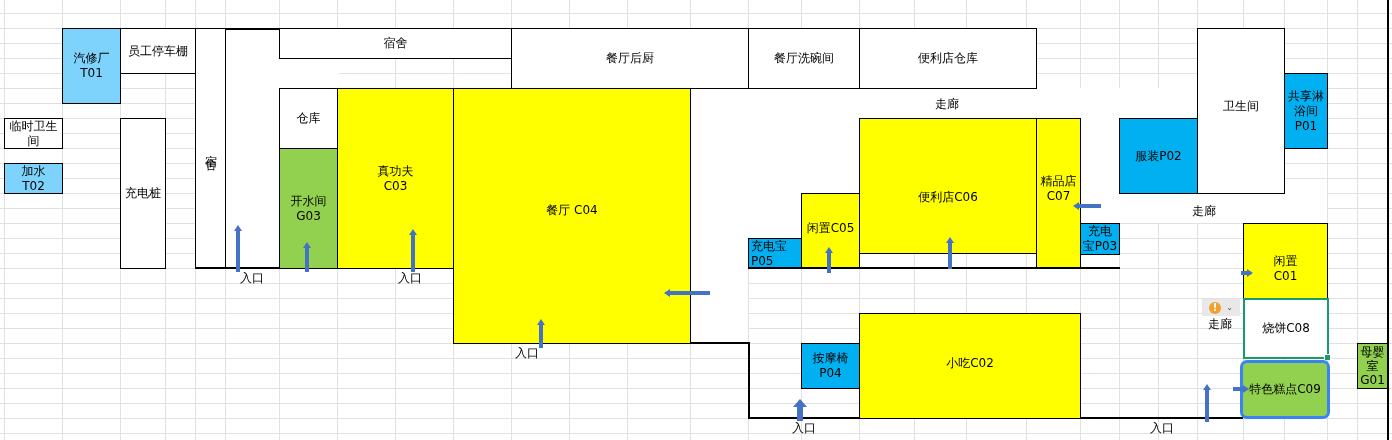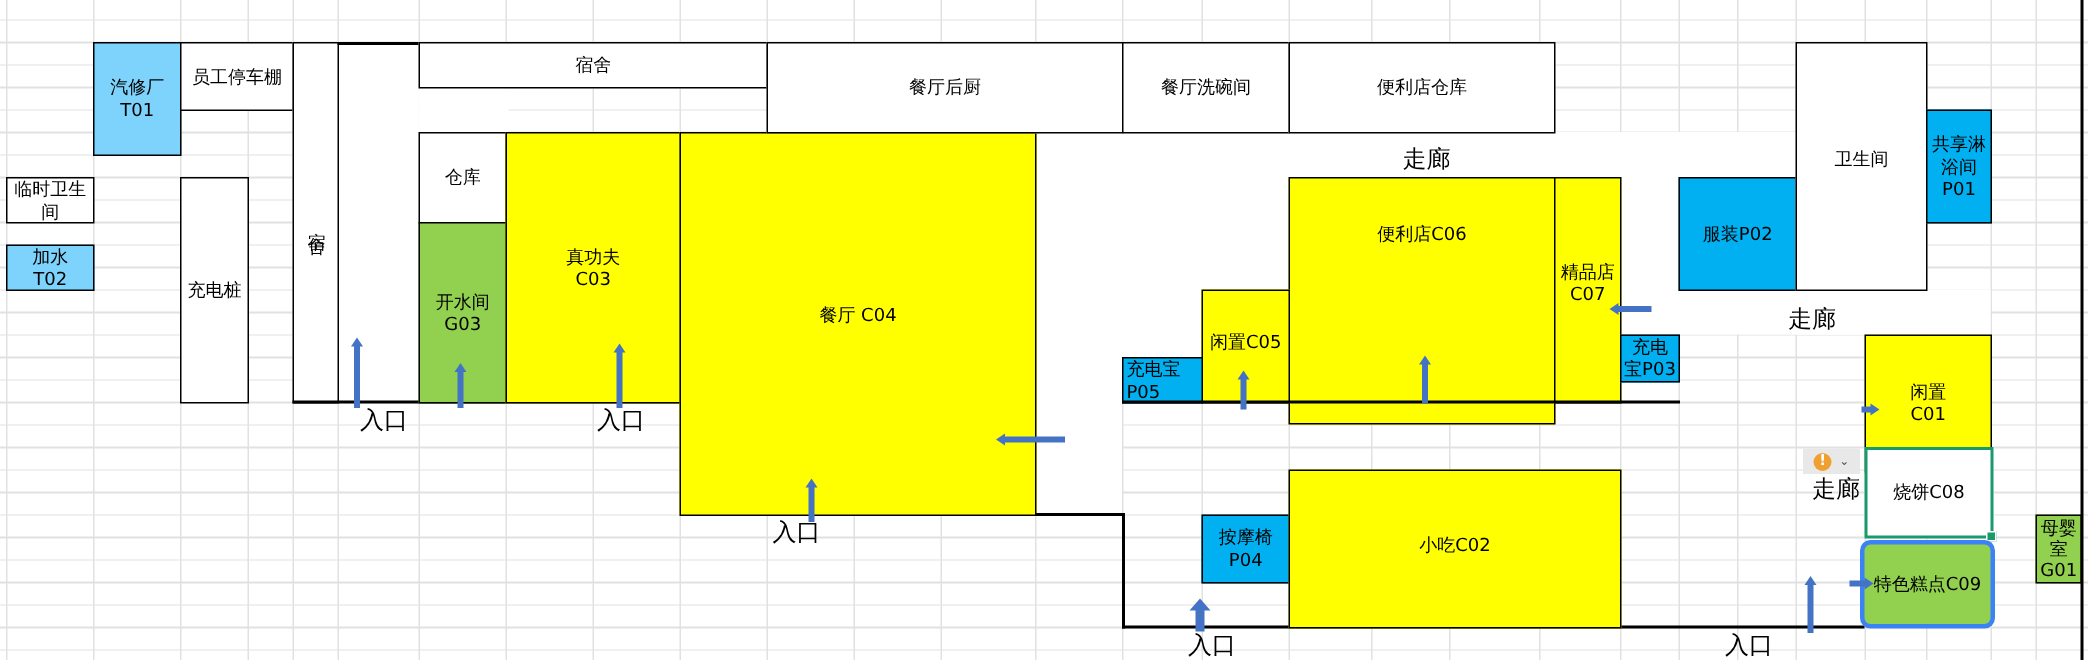--- a/index.html
+++ b/index.html
@@ -24,21 +24,21 @@
     font-size: 12px;
   }
   .room.top { align-items: flex-start; }
   .white { background: #fff; }
   .yellow { background: #ffff00; }
   .green { background: #92d050; }
   .blue { background: #00b0f0; }
   .pink { background: #7dd3fc; }
   .vtext { writing-mode: vertical-rl; letter-spacing: 4px; }
   .line { position: absolute; background: #000; }
-  .label { position: absolute; font-size: 16px; white-space: nowrap; }
+  .label { position: absolute; font-size: 12px; white-space: nowrap; }
   .arrow-up, .arrow-left, .arrow-right { position: absolute; }
   .arrow-up .shaft { position: absolute; left: 50%; transform: translateX(-50%); bottom: 0; width: 4px; background: #4472c4; }
   .arrow-up .head { position: absolute; left: 50%; transform: translateX(-50%); top: 0; width: 0; height: 0;
     border-left: 4px solid transparent; border-right: 4px solid transparent; border-bottom: 6px solid #4472c4; }
   .arrow-left .shaft { position: absolute; right: 0; top: 50%; transform: translateY(-50%); height: 4px; background: #4472c4; }
   .arrow-left .head { position: absolute; left: 0; top: 50%; transform: translateY(-50%); width: 0; height: 0;
     border-top: 4px solid transparent; border-bottom: 4px solid transparent; border-right: 6px solid #4472c4; }
   .arrow-right .shaft { position: absolute; left: 0; top: 50%; transform: translateY(-50%); height: 4px; background: #4472c4; }
   .arrow-right .head { position: absolute; right: 0; top: 50%; transform: translateY(-50%); width: 0; height: 0;
     border-top: 4px solid transparent; border-bottom: 4px solid transparent; border-left: 6px solid #4472c4; }
@@ -116,21 +116,21 @@
 <div class="room green" style="left:279px;top:148px;width:59px;height:121px"><span>开水间
 G03</span></div>
 <div class="room yellow" style="left:337px;top:88px;width:117px;height:181px"><span>真功夫
 C03</span></div>
 <div class="room yellow" style="left:453px;top:88px;width:238px;height:256px"><span style="margin-bottom:9px;margin-top:-3px">餐厅  C04</span></div>
 
 <div class="room white" style="left:511px;top:28px;width:238px;height:61px"><span>餐厅后厨</span></div>
 <div class="room white" style="left:748px;top:28px;width:112px;height:61px"><span>餐厅洗碗间</span></div>
 <div class="room white" style="left:859px;top:28px;width:178px;height:61px"><span>便利店仓库</span></div>
 
-<div class="room yellow top" style="left:859px;top:118px;width:178px;height:165px;padding-top:30px"><span>便利店C06</span></div>
+<div class="room yellow top" style="left:859px;top:118px;width:178px;height:136px;padding-top:71px"><span>便利店C06</span></div>
 <div class="room yellow" style="left:1036px;top:118px;width:45px;height:151px;padding-bottom:10px"><span>精品店
 C07</span></div>
 <div class="room yellow" style="left:801px;top:193px;width:59px;height:76px;padding-bottom:6px"><span>闲置C05</span></div>
 <div class="room blue" style="left:748px;top:238px;width:54px;height:31px;justify-content:flex-start;text-align:left;padding-left:2px"><span>充电宝
 P05</span></div>
 <div class="room blue" style="left:1080px;top:223px;width:40px;height:32px"><span>充电
 宝P03</span></div>
 <div class="line" style="left:748px;top:267px;width:372px;height:1.5px"></div>
 
 <div class="line" style="left:690px;top:342px;width:59px;height:1.5px"></div>

